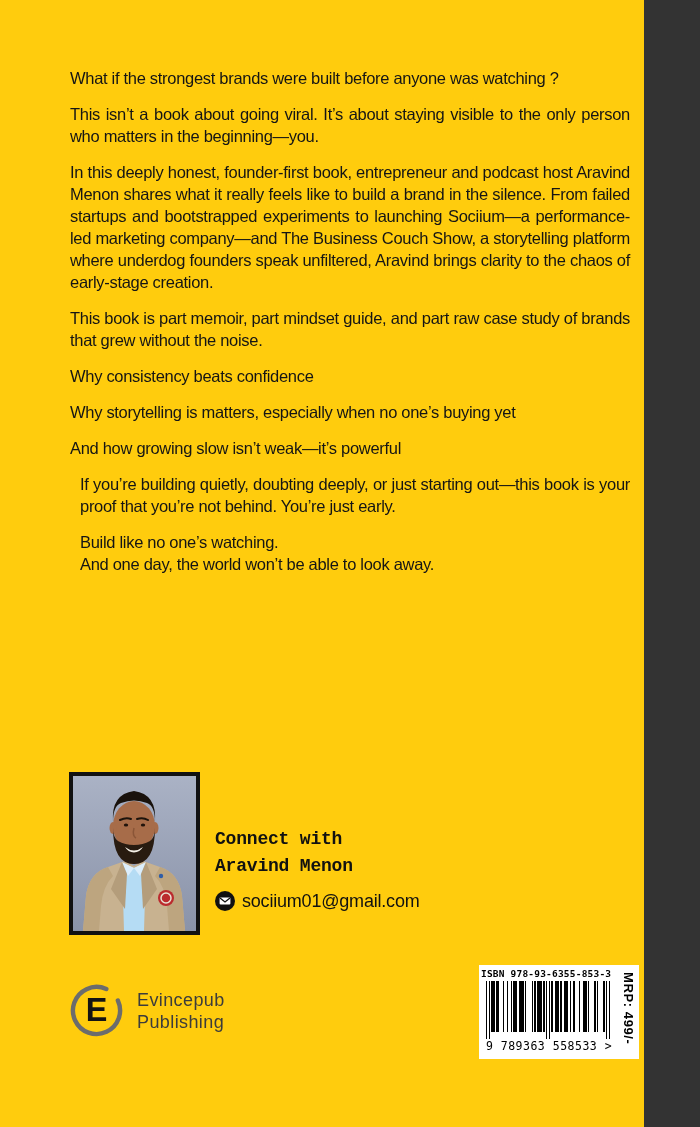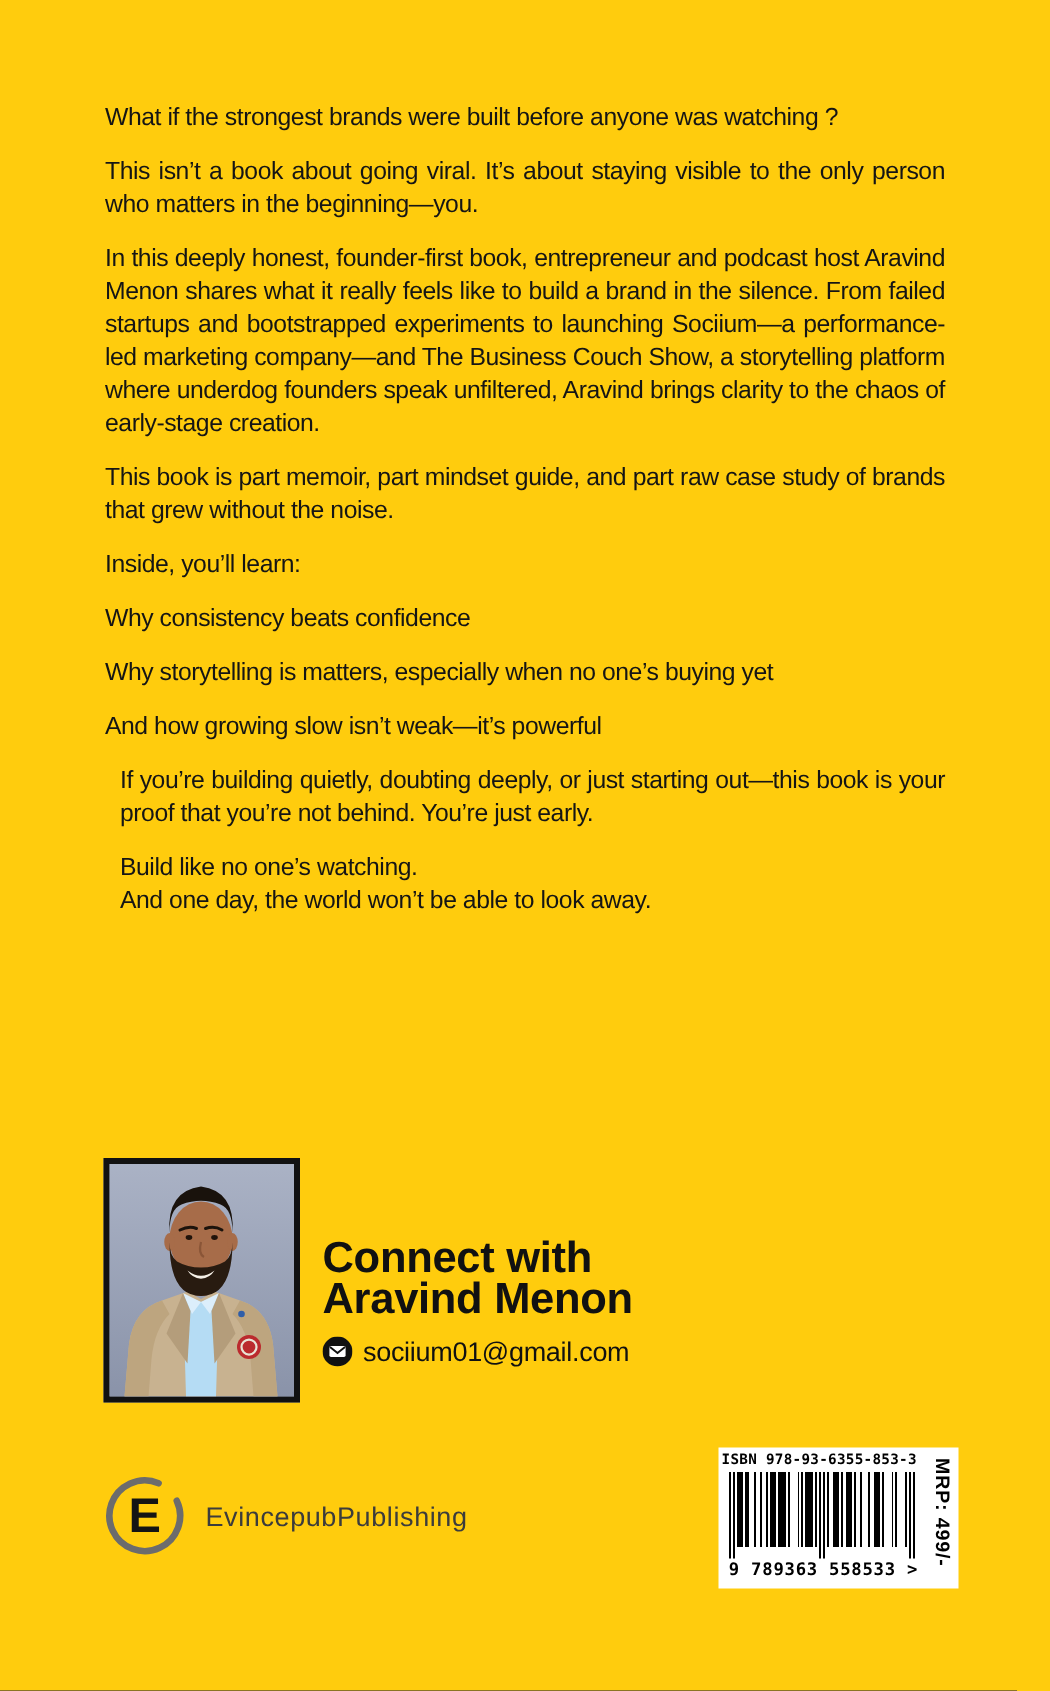--- a/index.html
+++ b/index.html
@@ -1,19 +1,19 @@
 <!DOCTYPE html>
 <html><head>
 <meta charset="utf-8">
 <style>
   * { margin:0; padding:0; box-sizing:border-box; }
   html,body { background:#333; }
   body { width:700px; }
   .page {
-    position:relative; width:700px; height:1127px;
+    position:relative; width:644px; height:1127px;
     background:#FFCC0D; overflow:hidden;
     font-family:"Liberation Sans","DejaVu Sans",sans-serif;
     color:#151515;
   }
   
   .copy { position:absolute; left:70px; top:67px; width:560px; }
   .copy p {
     font-size:16.5px; line-height:22px; letter-spacing:-0.3px;
     margin:0 0 14px 0; white-space:pre-line; text-align:left;
   }
@@ -21,65 +21,64 @@
   .copy p.gap-large { margin-top:8px;margin-left:10px; }
   
   .photo {
     position:absolute; left:69px; top:772px; width:131px; height:163px;
     border:4px solid #111; background:#99a2b6;
   }
   .photo svg { display:block; width:123px; height:155px; }
   
   .connect { position:absolute; left:215px; top:826px; width:280px; }
   .connect-heading {
-    font-size:29px; line-height:27px; font-weight:700; letter-spacing:-0.2px;
-    white-space:pre-line; color:#111; margin-bottom:10px;
+    font-size:18px; line-height:27px; font-weight:700; letter-spacing:-0.2px;
+    white-space:pre-line; color:#111; margin-bottom:10px;font-family:Liberation Mono, monospace;
   }
   .contact-row { display:flex; align-items:center; gap:7px; margin-bottom:5px; height:22px; }
   .cicon { width:20px; height:20px; flex:0 0 20px; }
   .cicon svg { display:block; width:20px; height:20px; }
   .ctext { font-size:18px; letter-spacing:-0.2px; color:#111; }
   
   .publisher { position:absolute; left:69px; top:983px; display:flex; align-items:center; gap:13px; }
   .plogo svg { display:block; width:55px; height:55px; }
-  .pname { display:flex; flex-direction:row;justify-content:flex-end; }
+  .pname { display:flex; flex-direction:column;justify-content:flex-end; }
   .pline { font-size:18px; line-height:22px; letter-spacing:0.4px; color:#3c3c3c; }
   
   .barcode {
     position:absolute; left:479px; top:965px; width:160px; height:94px;
     background:#fff;
   }
   .isbn {
     position:absolute; left:2px; right:26px; top:3px; 
     font-family:"DejaVu Sans Mono","Liberation Mono",monospace;
     font-size:9.5px; font-weight:700; letter-spacing:0.2px; color:#000;
   }
   .barcode svg { position:absolute; left:7px; top:16px; width:124px; height:58px; }
   .digits {
     position:absolute; left:4px; top:74px; width:132px; text-align:center;
     font-family:"DejaVu Sans Mono","Liberation Mono",monospace;
-    font-size:11.5px; font-weight:700; letter-spacing:0.5px; color:#000;
+    font-size:11.5px; font-weight:400; letter-spacing:0.5px; color:#000;
   }
   .mrp {
     position:absolute; right:3px; top:7px; bottom:4px;
     writing-mode:vertical-rl; text-orientation:mixed;
     font-size:13px; font-weight:700; letter-spacing:0.6px; color:#000;
   }
 </style>
 </head>
 <body>
 
 <div class="page" style="background: rgb(255, 204, 13); color: rgb(21, 21, 21);">
 
   <div id="copy" class="copy">
       <p class="">What if the strongest brands were built before anyone was watching ?</p>
       <p class="justify ">This isn’t a book about going viral. It’s about staying visible to the only person who matters in the beginning—you.</p>
       <p class="justify ">In this deeply honest, founder-first book, entrepreneur and podcast host Aravind Menon shares what it really feels like to build a brand in the silence. From failed startups and bootstrapped experiments to launching Sociium—a performance-led marketing company—and The Business Couch Show, a storytelling platform where underdog founders speak unfiltered, Aravind brings clarity to the chaos of early-stage creation.</p>
       <p class="justify ">This book is part memoir, part mindset guide, and part raw case study of brands that grew without the noise.</p>
-      <p class="">Inside, you’ll learn:</p>
       <p class="">Why consistency beats confidence</p>
       <p class="">Why storytelling is matters, especially when no one’s buying yet</p>
       <p class="">And how growing slow isn’t weak—it’s powerful</p>
       <p class="justify gap-large">If you’re building quietly, doubting deeply, or just starting out—this book is your proof that you’re not behind. You’re just early.</p>
       <p class="gap-large">Build like no one’s watching.
 And one day, the world won’t be able to look away.</p>
     </div>
 
   <div class="photo">
     <svg viewBox="0 0 123 155" aria-hidden="true">

